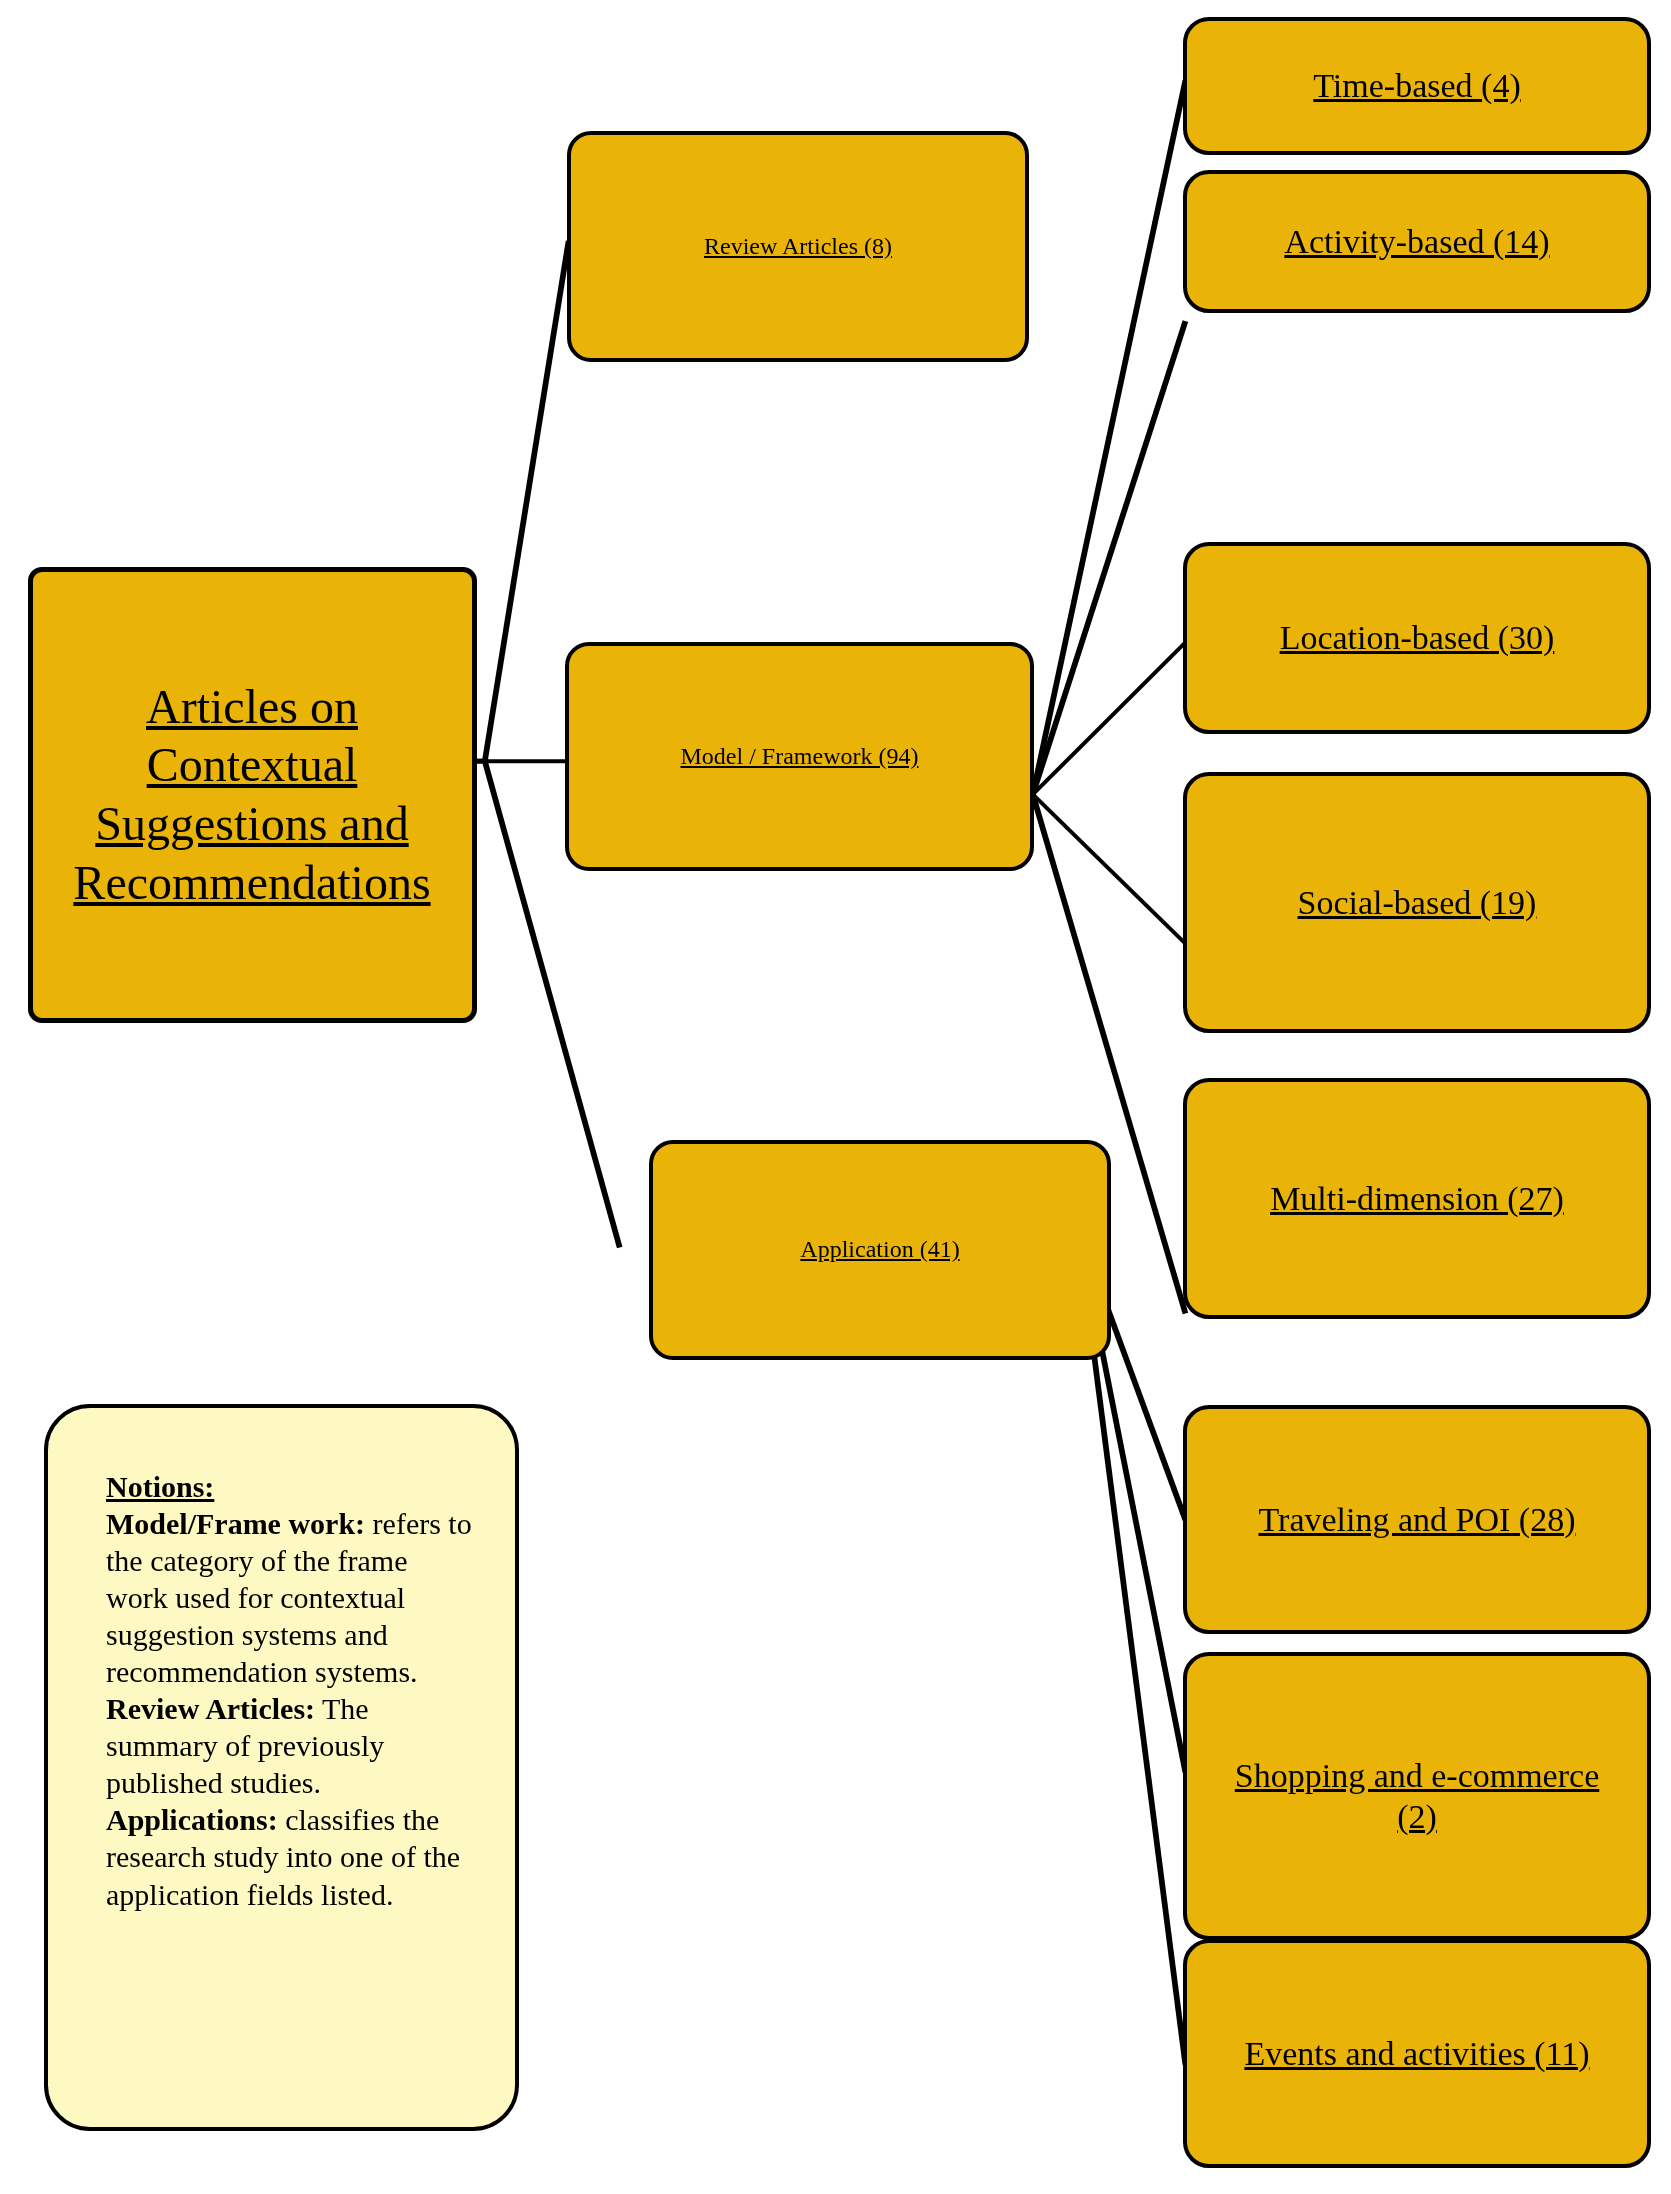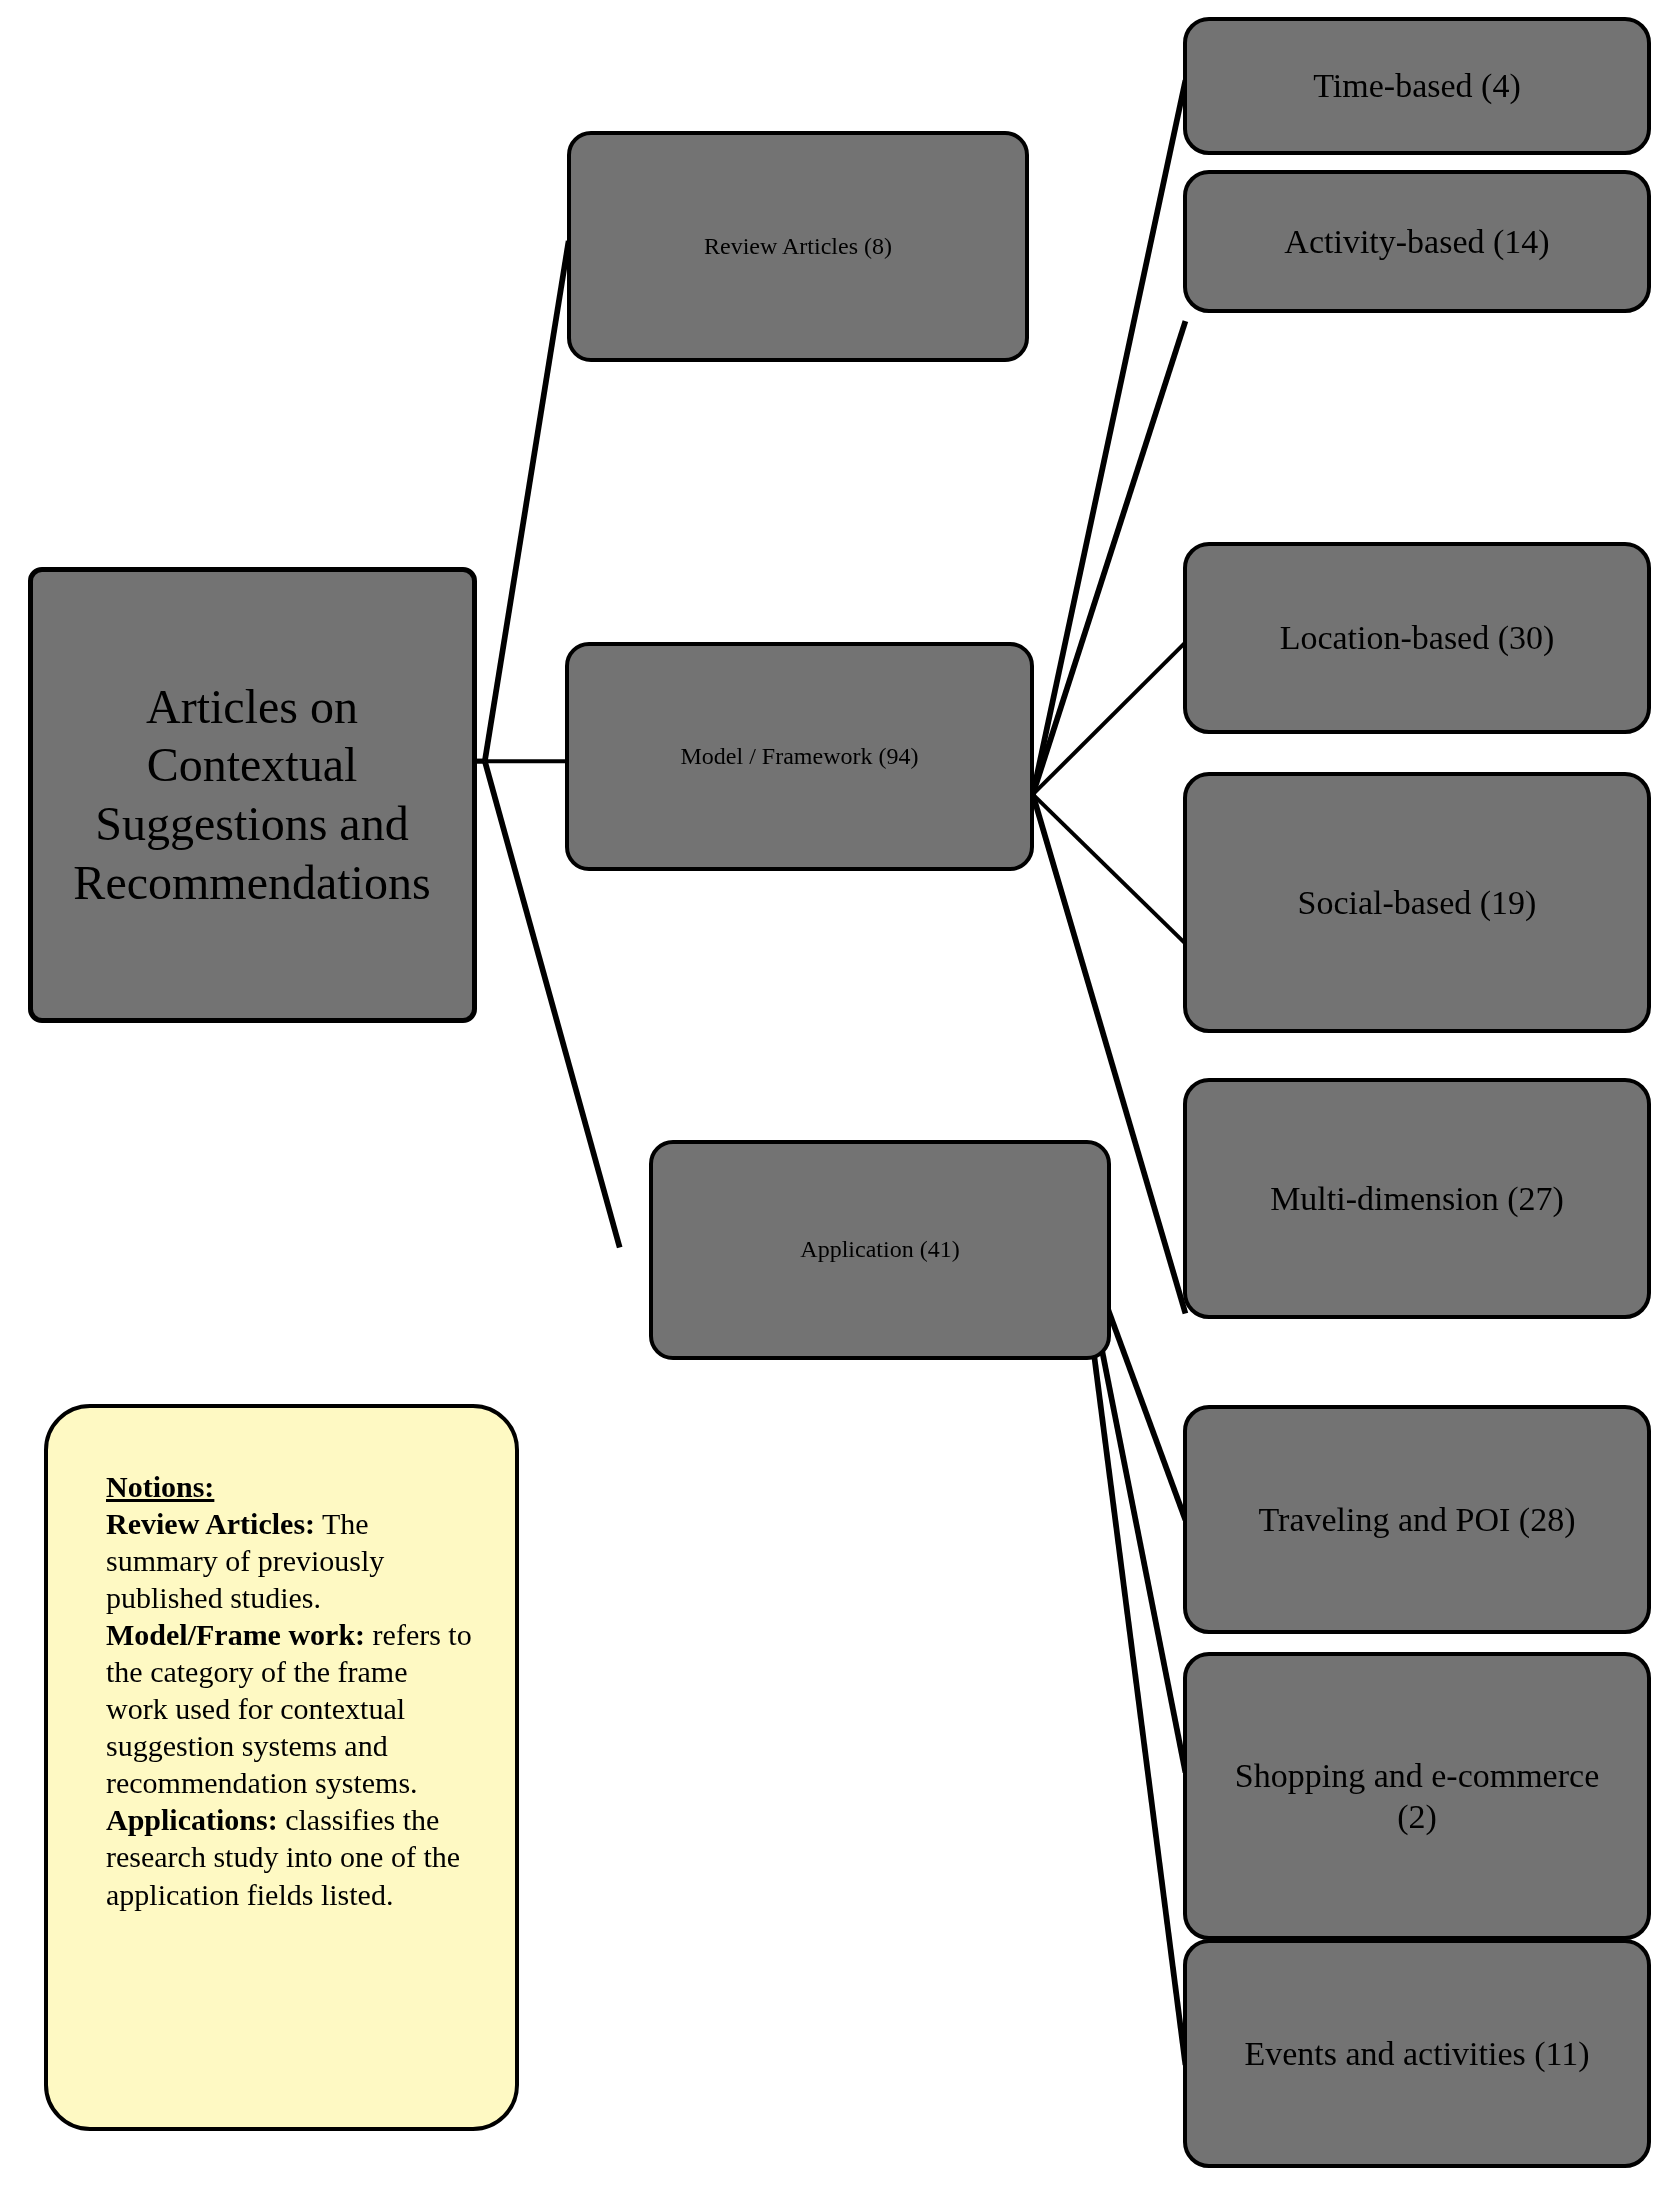--- a/index.html
+++ b/index.html
@@ -21,28 +21,29 @@
     top: 0;
     width: 1672px;
     height: 2194px;
     pointer-events: none;
   }
   .node {
     position: absolute;
     box-sizing: border-box;
     border: 4px solid #000000;
     border-radius: 40px;
-    background: #737373;
+    background: #eab308;
     display: flex;
     align-items: center;
     justify-content: center;
     text-align: center;
     color: #000000;
     line-height: 1.22;
     z-index: 3;
+    text-decoration: underline;
   }
   .node .label {
     display: block;
     padding: 0 12.6px;
     white-space: pre-line;
   }
   .root-node {
     left: 27.5px;
     top: 534px;
     width: 449px;
@@ -190,20 +191,20 @@
     <span class="label">Shopping and e-commerce
 (2)</span>
   </div>
   <div class="node leaf-node n-events">
     <span class="label">Events and activities (11)</span>
   </div>
 
   <div class="notions-box">
     <div class="notions-text">
       <span class="heading">Notions:</span>
+      <p><span class="term">Model/Frame work:</span><span> refers to the category of the frame work used for contextual suggestion systems and recommen­dation systems.</span></p>
       <p><span class="term">Review Articles:</span><span> The summary of previously published studies.</span></p>
-      <p><span class="term">Model/Frame work:</span><span> refers to the category of the frame work used for contextual suggestion systems and recommen­dation systems.</span></p>
       <p><span class="term">Applications:</span><span> classifies the research study into one of the application fields listed.</span></p>
     </div>
   </div>
 
 </div>
 
 
 </body></html>

